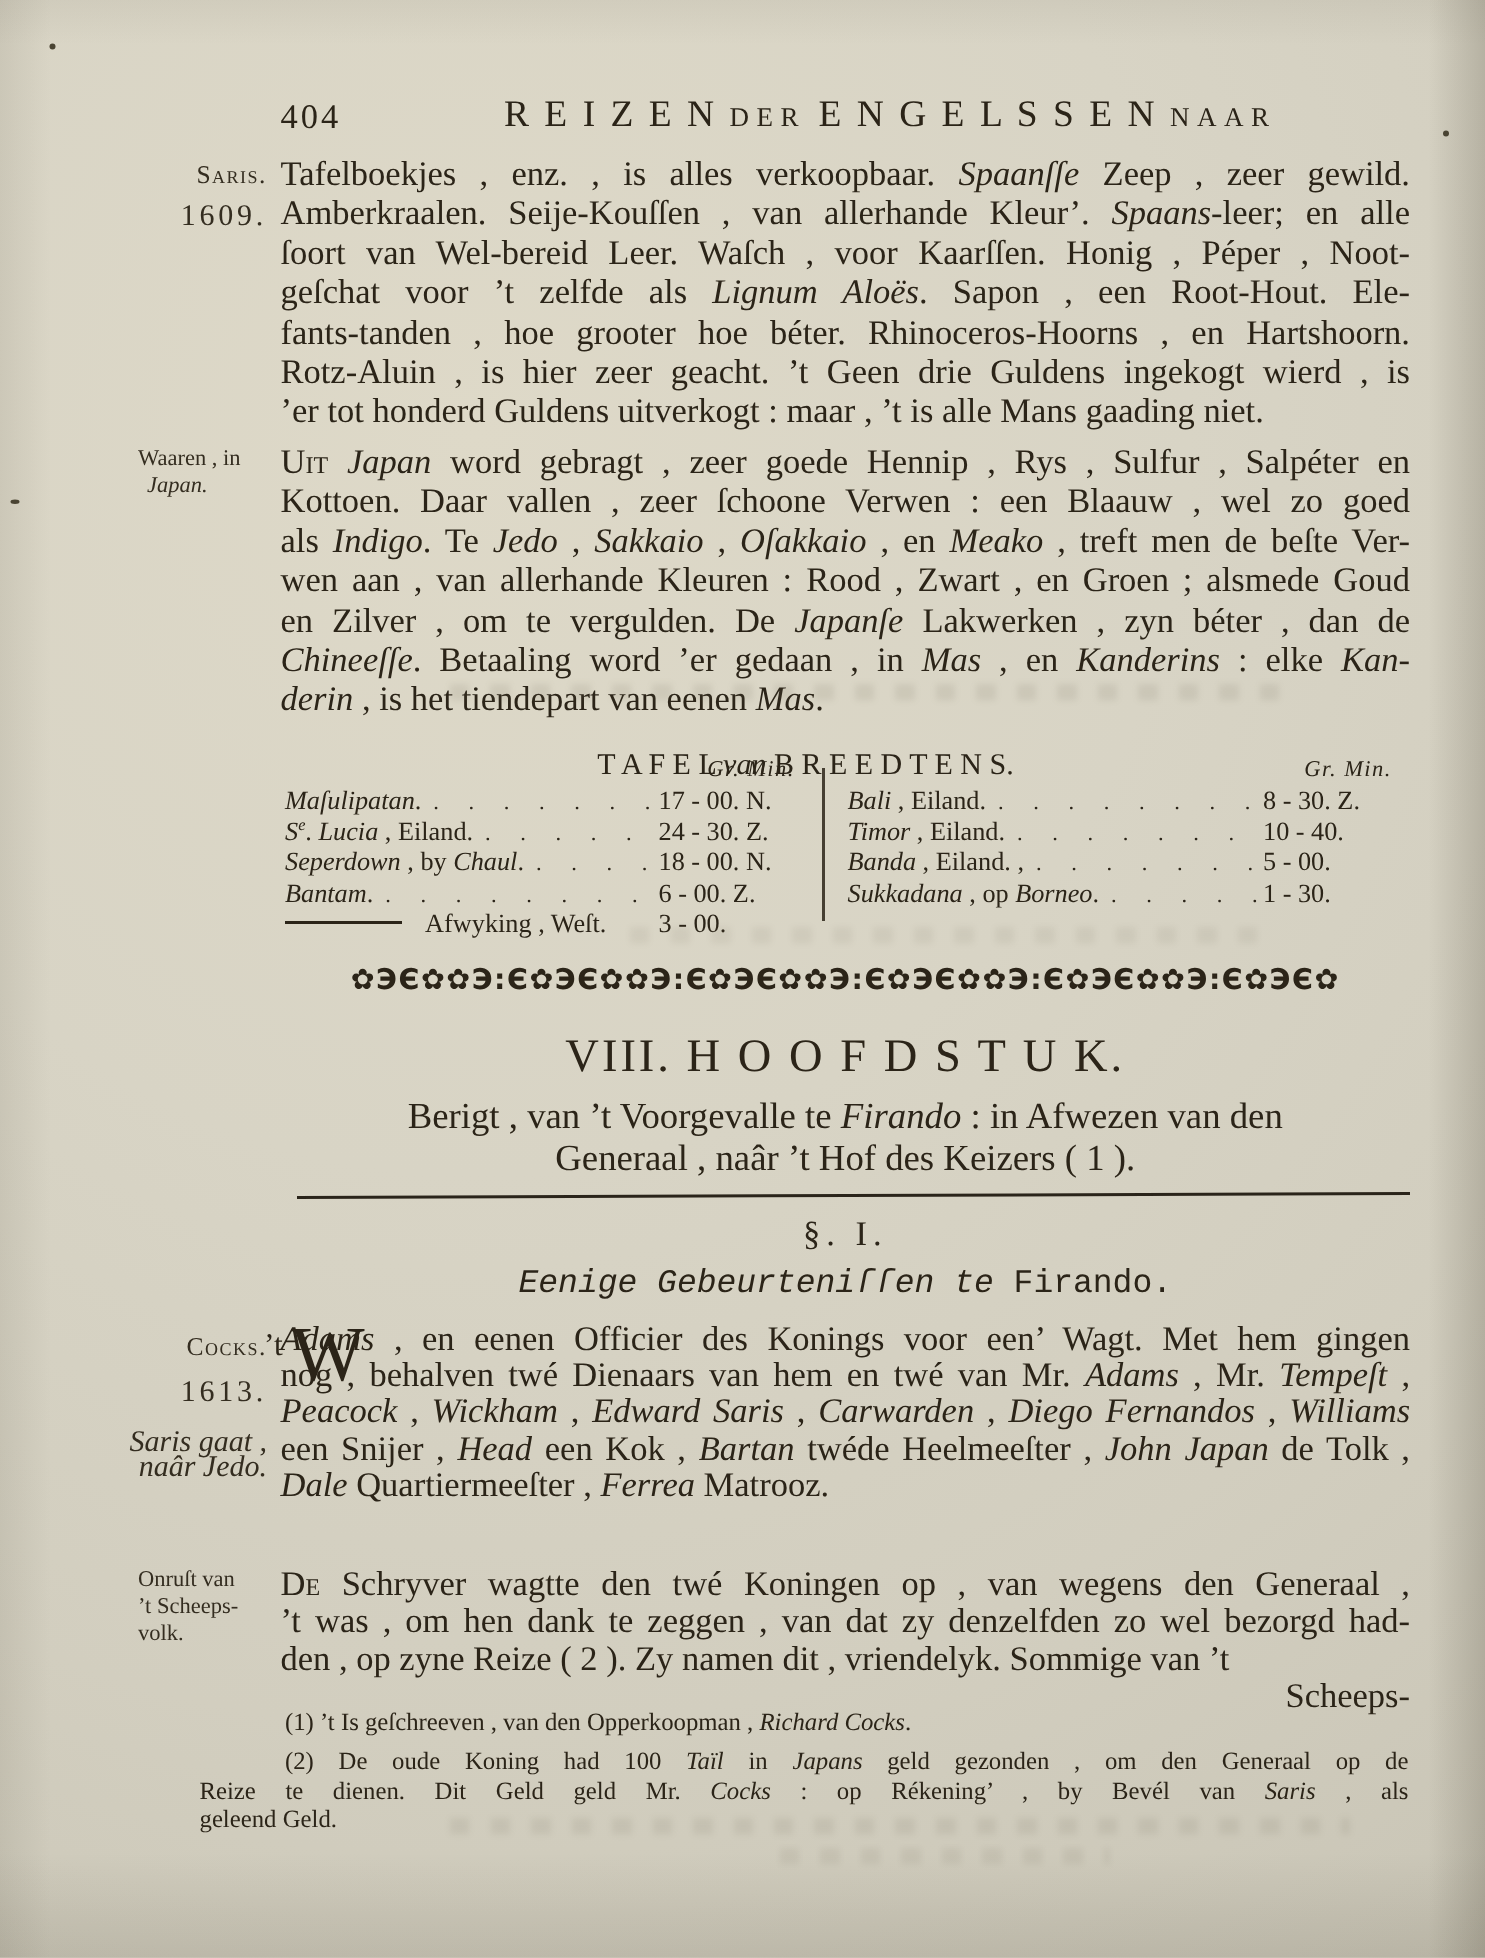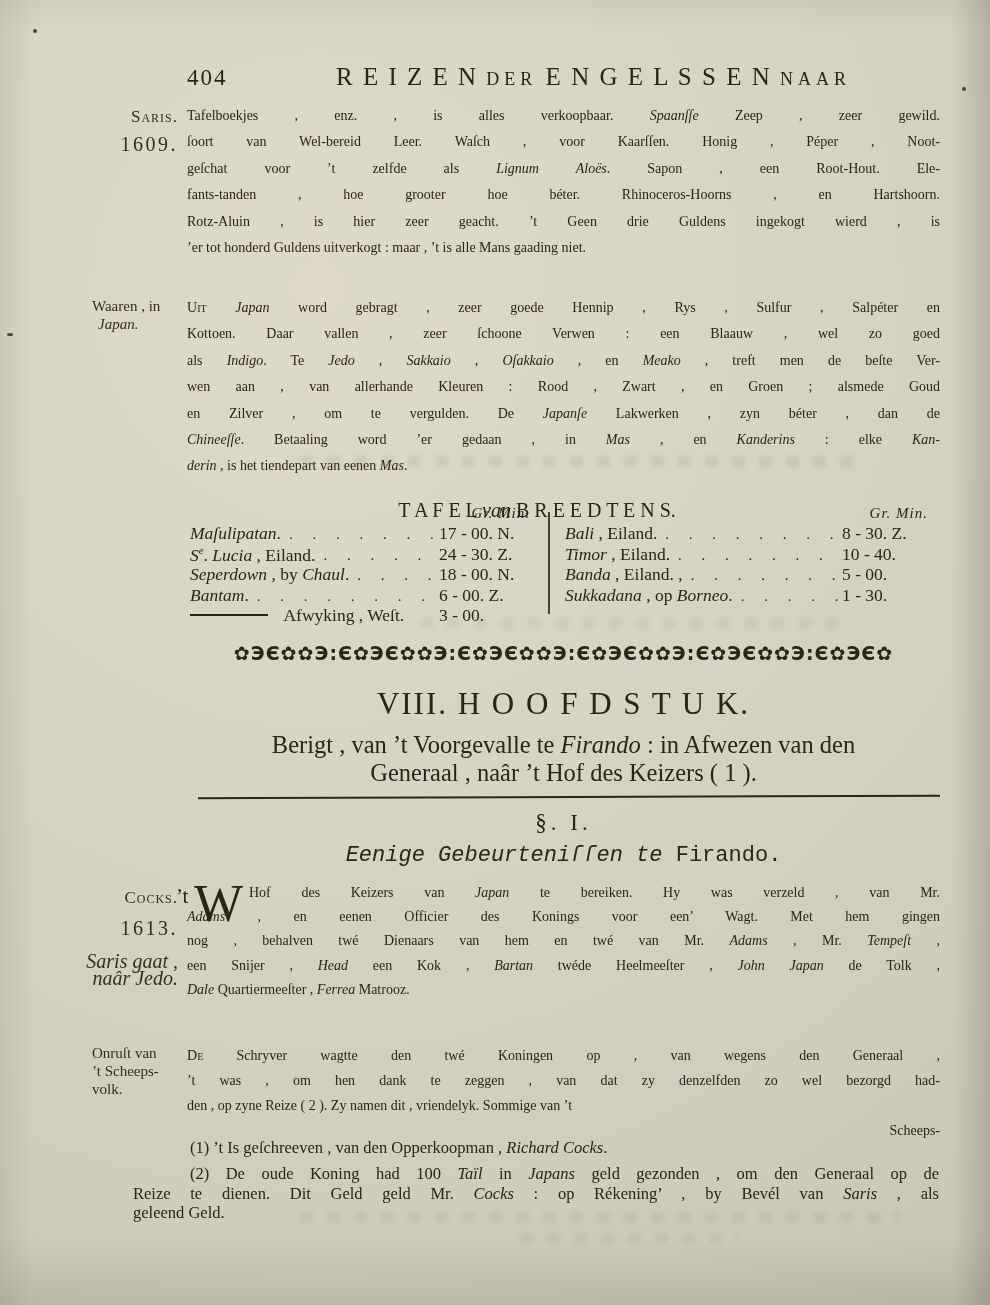--- a/index.html
+++ b/index.html
@@ -21,21 +21,21 @@
   .seg-isup{font-style:italic;vertical-align:super;font-size:.62em;}
   .seg-dash{display:inline-block;width:78px;border-bottom:2.5px solid #2b2418;
             vertical-align:5px;margin-right:12px;}
   .abs{position:absolute;}
   
   .runhead{position:absolute;top:63px;left:187px;width:753px;height:30px;}
   .pagenum{position:absolute;left:0;top:2px;font-size:23px;letter-spacing:2px;}
   .runtitle{position:absolute;left:60px;right:0;text-align:center;
             font-size:25px;letter-spacing:2px;white-space:nowrap;}
   
-  .para{position:absolute;left:187px;width:753px;font-size:14px;line-height:26.4px;}
+  .para{position:absolute;left:187px;width:753px;font-size:23px;line-height:26.4px;}
   .para .ln{text-align:justify;text-align-last:justify;}
   .para .ln-last{text-align-last:left;}
   .para .ln-right{text-align:right;text-align-last:right;}
   .lh24{line-height:24.2px;}
   .lh25{line-height:25px;}
   
   .mnote{position:absolute;left:86px;width:92px;text-align:right;color:#342d20;white-space:nowrap;}
   .mn-sc{font-variant:small-caps;font-size:17px;letter-spacing:1px;}
   .mn-yr{font-size:20px;letter-spacing:2.5px;}
   .mn-it{font-style:italic;font-size:20px;}
@@ -96,20 +96,21 @@
   <div class="mnote mn-sc abs" style="top:888px"><span class="seg-sc">Cocks.</span></div>
   <div class="mnote mn-yr abs" style="top:917px"><span>1613.</span></div>
   <div class="mnote mn-it abs" style="top:950px"><span class="seg-i">Saris gaat ,</span></div>
   <div class="mnote mn-it abs" style="top:967px"><span class="seg-i">naâr Jedo.</span></div>
   <div class="mnote mn-rm abs" style="top:1045px"><span>Onruſt van</span></div>
   <div class="mnote mn-rm abs" style="top:1063px"><span>’t Scheeps-</span></div>
   <div class="mnote mn-rm abs" style="top:1081px"><span>volk.</span></div>
 
   <div class="para" style="top:103px">
       <div class="ln"><span>Tafelboekjes , enz. , is alles verkoopbaar. </span><span class="seg-i">Spaanſſe</span><span> Zeep , zeer gewild.</span></div>
+      <div class="ln"><span>Amberkraalen. Seije-Kouſſen , van allerhande Kleur’. </span><span class="seg-i">Spaans</span><span>-leer; en alle</span></div>
       <div class="ln"><span>ſoort van Wel-bereid Leer. Waſch , voor Kaarſſen. Honig , Péper , Noot-</span></div>
       <div class="ln"><span>geſchat voor ’t zelfde als </span><span class="seg-i">Lignum Aloës</span><span>. Sapon , een Root-Hout. Ele-</span></div>
       <div class="ln"><span>fants-tanden , hoe grooter hoe béter. Rhinoceros-Hoorns , en Hartshoorn.</span></div>
       <div class="ln"><span>Rotz-Aluin , is hier zeer geacht. ’t Geen drie Guldens ingekogt wierd , is</span></div>
       <div class="ln ln-last"><span>’er tot honderd Guldens uitverkogt : maar , ’t is alle Mans gaading niet.</span></div>
     </div>
   <div class="para" style="top:295px">
       <div class="ln"><span>U</span><span class="seg-sc">it</span><span> </span><span class="seg-i">Japan</span><span> word gebragt , zeer goede Hennip , Rys , Sulfur , Salpéter en</span></div>
       <div class="ln"><span>Kottoen. Daar vallen , zeer ſchoone Verwen : een Blaauw , wel zo goed</span></div>
       <div class="ln"><span>als </span><span class="seg-i">Indigo</span><span>. Te </span><span class="seg-i">Jedo</span><span> , </span><span class="seg-i">Sakkaio</span><span> , </span><span class="seg-i">Oſakkaio</span><span> , en </span><span class="seg-i">Meako</span><span> , treft men de beſte Ver-</span></div>
@@ -179,23 +180,23 @@
       <div class="ln ln-last"><span>Berigt , van ’t Voorgevalle te </span><span class="seg-i">Firando</span><span> : in Afwezen van den</span></div>
       <div class="ln ln-last"><span>Generaal , naâr ’t Hof des Keizers ( 1 ).</span></div>
     </div>
   <div class="hrule"></div>
   <div class="sec-mark">§.  I.</div>
   <div class="sec-title"><span class="seg-i">Eenige Gebeurteniſſen te </span><span>Firando.</span></div>
 
   <div class="dc-t">’t</div>
   <div class="dropcap">W</div>
   <div class="para lh24" style="top:881px">
-      <div class="ln" style="padding-left: 62px;"><span>Hof des Keizers van </span><span class="seg-i">Japan</span><span> te bereiken. Hy was verzeld , van Mr.</span></div>
       <div class="ln"><span class="seg-i">Adams</span><span> , en eenen Officier des Konings voor een’ Wagt. Met hem gingen</span></div>
       <div class="ln"><span>nog , behalven twé Dienaars van hem en twé van Mr. </span><span class="seg-i">Adams</span><span> , Mr. </span><span class="seg-i">Tempeſt</span><span> ,</span></div>
+      <div class="ln"><span class="seg-i">Peacock</span><span> , </span><span class="seg-i">Wickham</span><span> , </span><span class="seg-i">Edward Saris</span><span> , </span><span class="seg-i">Carwarden</span><span> , </span><span class="seg-i">Diego Fernandos</span><span> , </span><span class="seg-i">Williams</span></div>
       <div class="ln"><span>een Snijer , </span><span class="seg-i">Head</span><span> een Kok , </span><span class="seg-i">Bartan</span><span> twéde Heelmeeſter , </span><span class="seg-i">John Japan</span><span> de Tolk ,</span></div>
       <div class="ln ln-last"><span class="seg-i">Dale</span><span> Quartiermeeſter , </span><span class="seg-i">Ferrea</span><span> Matrooz.</span></div>
     </div>
   <div class="para lh25" style="top:1043px">
       <div class="ln"><span>D</span><span class="seg-sc">e</span><span> Schryver wagtte den twé Koningen op , van wegens den Generaal ,</span></div>
       <div class="ln"><span>’t was , om hen dank te zeggen , van dat zy denzelfden zo wel bezorgd had-</span></div>
       <div class="ln ln-last"><span>den , op zyne Reize ( 2 ). Zy namen dit , vriendelyk. Sommige van ’t</span></div>
       <div class="ln ln-last ln-right"><span>Scheeps-</span></div>
     </div>
 

